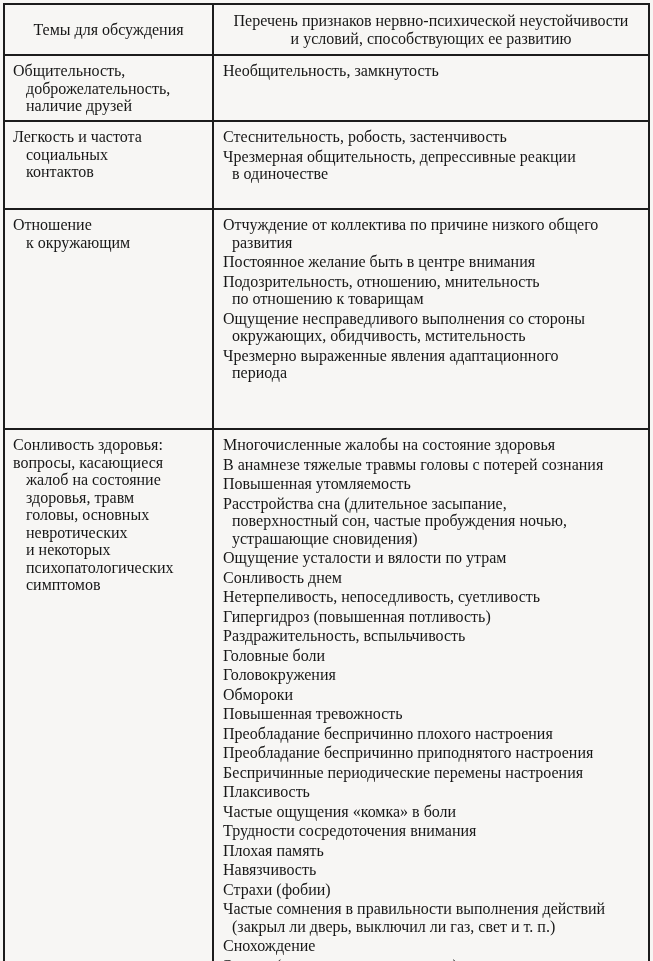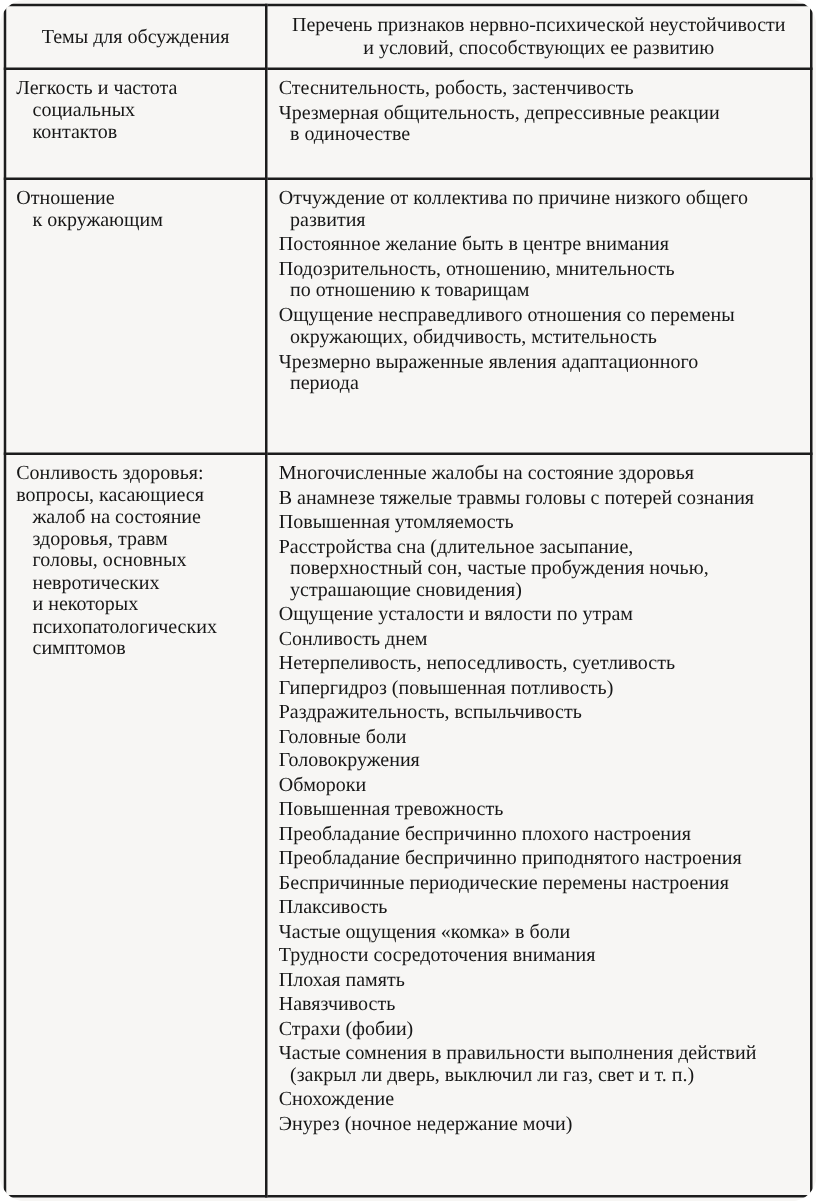--- a/index.html
+++ b/index.html
@@ -8,21 +8,20 @@
     background: #ffffff;
     font-family: "Liberation Serif", "DejaVu Serif", serif;
   }
   .page {
     box-sizing: border-box;
     width: 653px;
     height: 961px;
     padding: 3px;
     background: #f7f6f4;
     overflow: hidden;
-    border-radius: 20px;
   }
   table.npu-table {
     width: 100%;
     height: 100%;
     border-collapse: collapse;
     table-layout: fixed;
     background: #f7f6f4;
   }
   table.npu-table th,
   table.npu-table td {
@@ -66,20 +65,32 @@
         <th class="col-topics">
           <div class="hdr-line">Темы для обсуждения</div>
         </th>
         <th class="col-signs" id="signs-header-cell">
             <div class="line">Перечень признаков нервно-психической неустойчивости</div>
             <div class="line">и условий, способствующих ее развитию</div>
           </th>
       </tr>
     </thead>
     <tbody id="table-body">
+        <tr class="row-0">
+          <td class="topic-cell">
+            <div class="line">Общительность,</div>
+            <div class="line ind">доброжелательность,</div>
+            <div class="line ind">наличие друзей</div>
+          </td>
+          <td class="signs-cell">
+            <div class="sign-item">
+              <div class="line">Необщительность, замкнутость</div>
+            </div>
+          </td>
+        </tr>
         <tr class="row-1">
           <td class="topic-cell">
             <div class="line">Легкость и частота</div>
             <div class="line ind">социальных</div>
             <div class="line ind">контактов</div>
           </td>
           <td class="signs-cell">
             <div class="sign-item">
               <div class="line">Стеснительность, робость, застенчивость</div>
             </div>
@@ -100,21 +111,21 @@
               <div class="line ind">развития</div>
             </div>
             <div class="sign-item">
               <div class="line">Постоянное желание быть в центре внимания</div>
             </div>
             <div class="sign-item">
               <div class="line">Подозрительность, отношению, мнительность</div>
               <div class="line ind">по отношению к товарищам</div>
             </div>
             <div class="sign-item">
-              <div class="line">Ощущение несправедливого отношения со перемены</div>
+              <div class="line">Ощущение несправедливого выполнения со стороны</div>
               <div class="line ind">окружающих, обидчивость, мстительность</div>
             </div>
             <div class="sign-item">
               <div class="line">Чрезмерно выраженные явления адаптационного</div>
               <div class="line ind">периода</div>
             </div>
           </td>
         </tr>
         <tr class="row-3">
           <td class="topic-cell">

